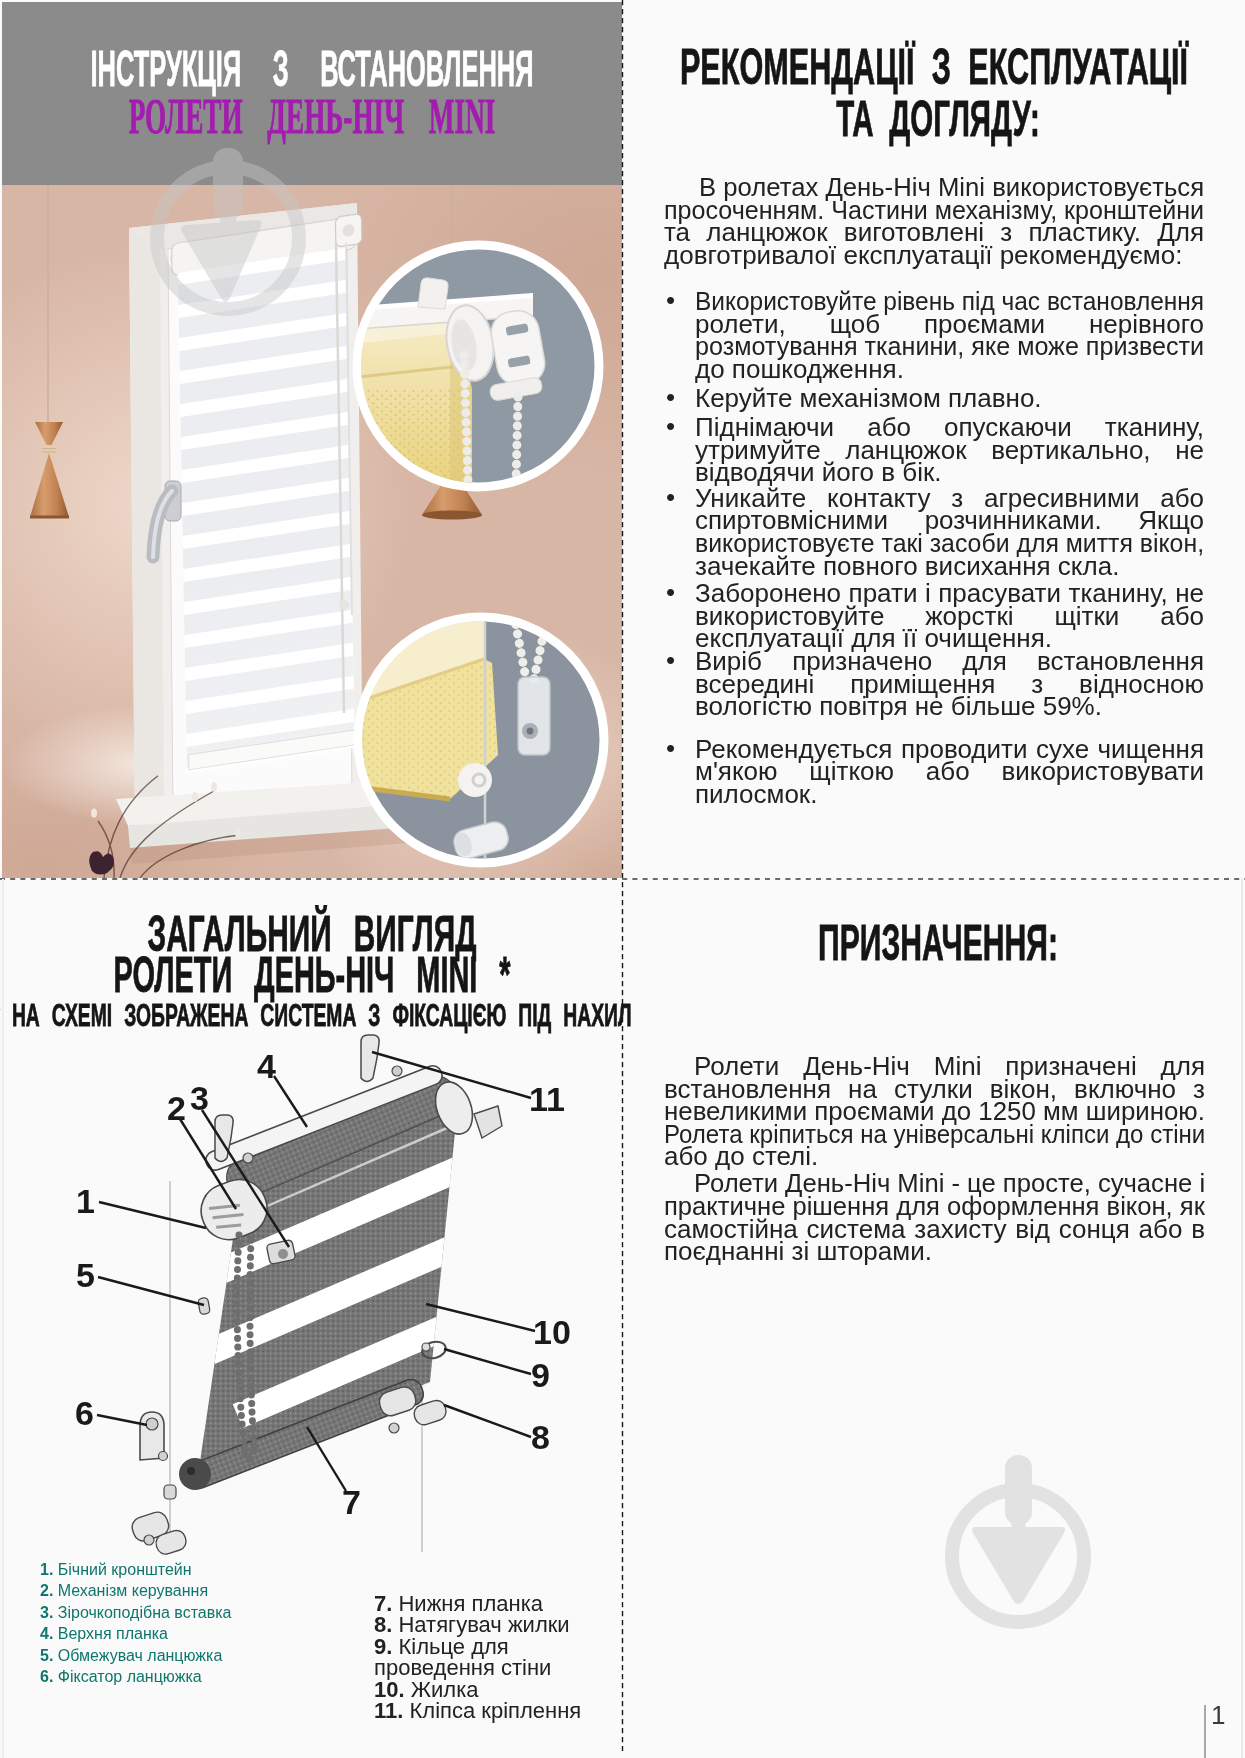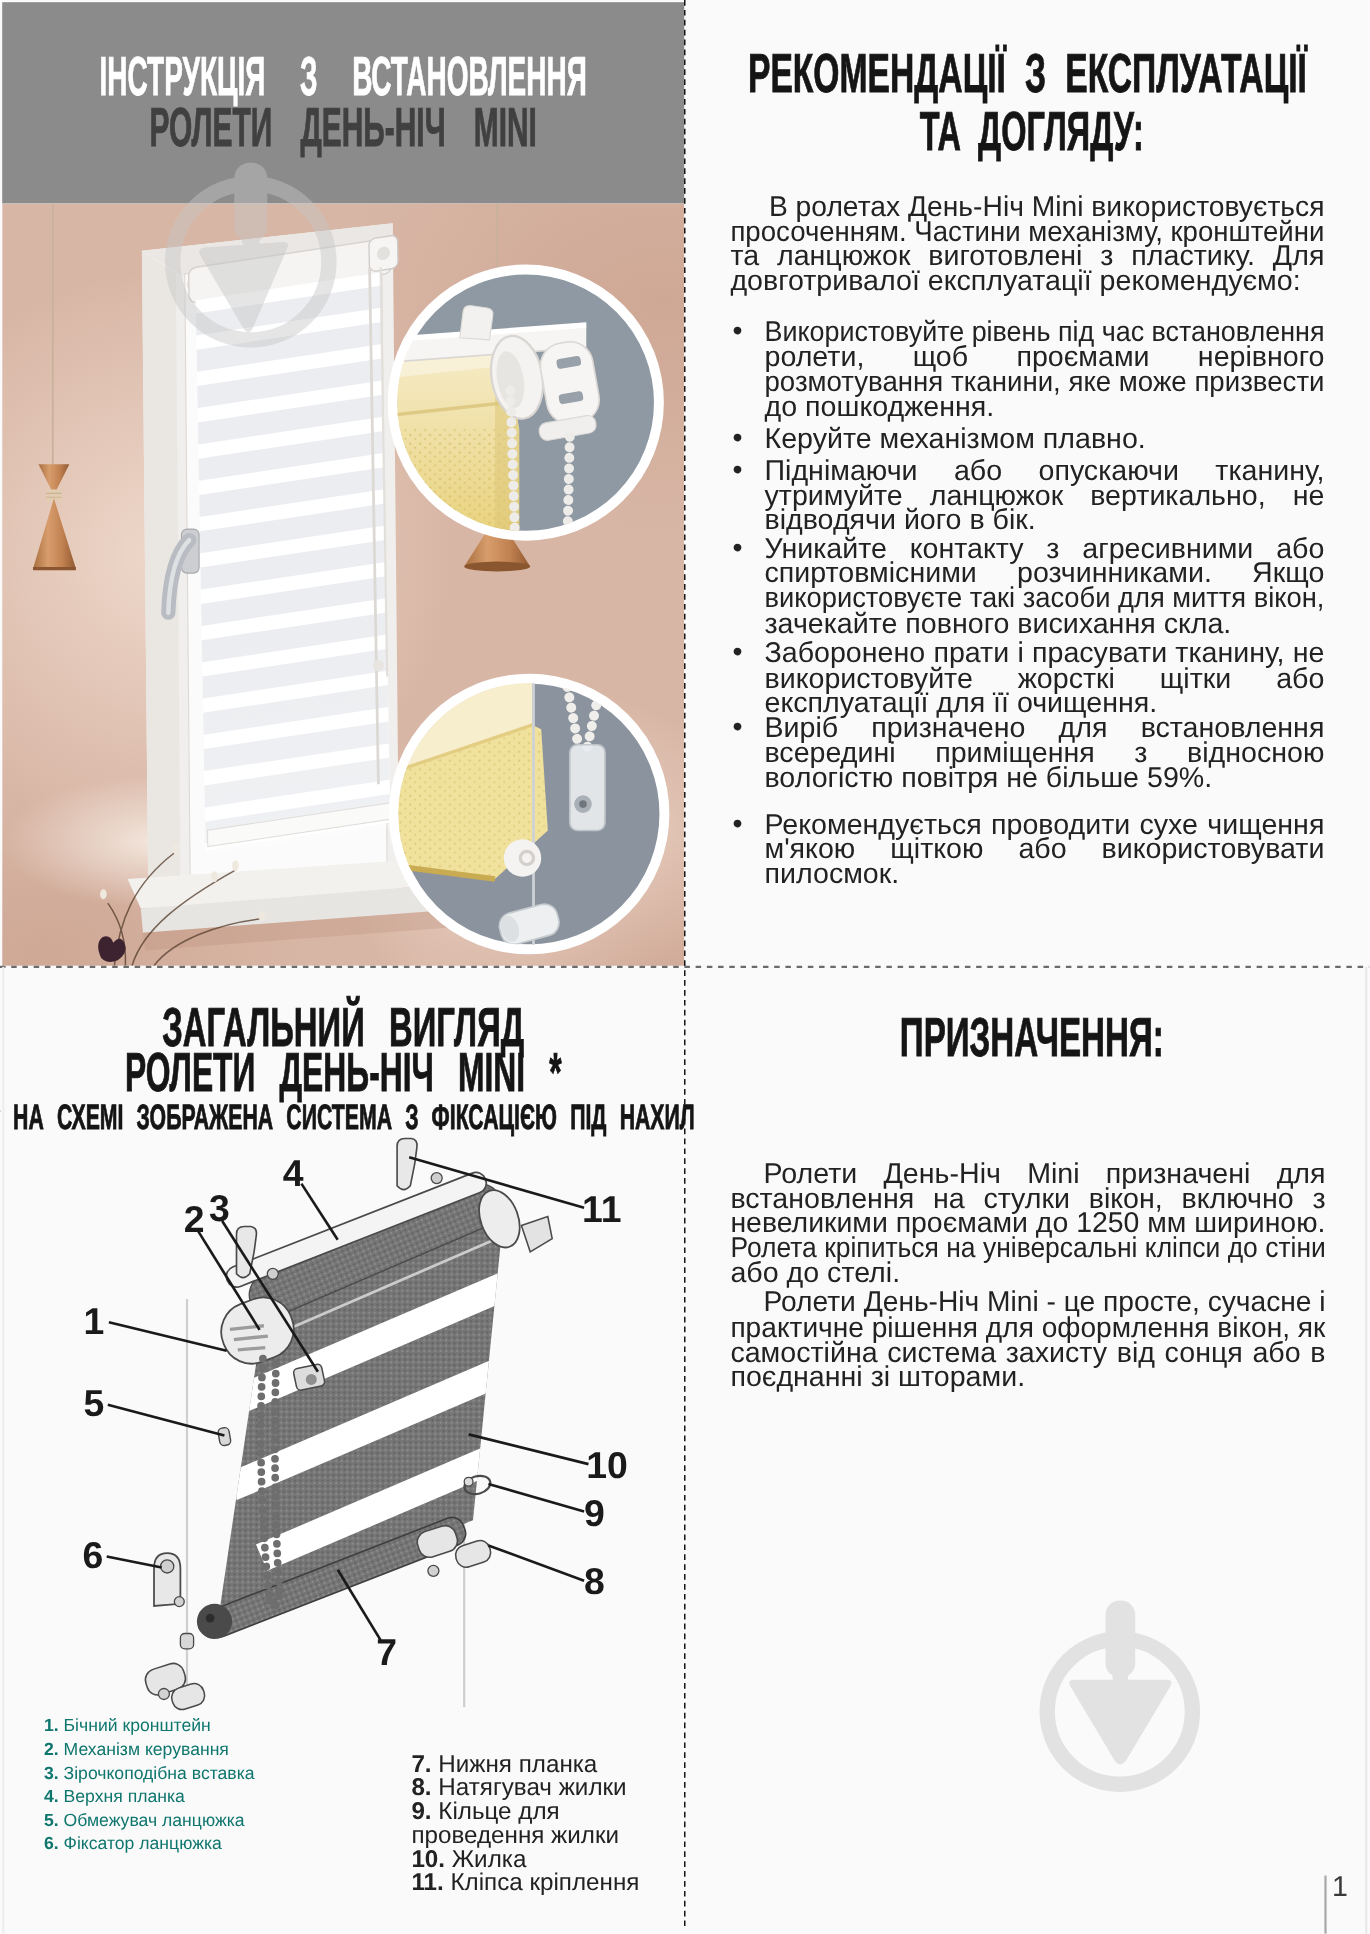--- a/index.html
+++ b/index.html
@@ -18,21 +18,21 @@
 </style>
 </head>
 <body>
 
 <div class="abs" style="left:2px;top:2px;width:620px;height:183px;background:#8b8b8b;"></div>
 
 <div class="abs" style="left:2px;top:44px;width:620px;height:50px;font-weight:bold;color:#fff;font-size:50px;line-height:50px;">
   <span class="cond" style="transform:translateX(-50%) scaleX(0.509);word-spacing:0.96em;">ІНСТРУКЦІЯ З ВСТАНОВЛЕННЯ</span>
 </div>
 
-<div class="abs" style="left:2px;top:91px;width:620px;height:50px;font-weight:bold;color:#404040;font-size:50px;line-height:50px;">
+<div class="abs" style="left:2px;top:91px;width:620px;height:50px;font-weight:bold;color:#a21caf;font-size:50px;line-height:50px;font-family:Liberation Serif, serif;">
   <span class="cond" style="transform:translateX(-50%) scaleX(0.544);word-spacing:0.66em;">РОЛЕТИ ДЕНЬ-НІЧ MINI</span>
 </div>
 
 <svg class="abs" style="left:2px;top:185px;" width="620" height="693" viewBox="0 0 620 693">
   <defs>
     <radialGradient id="wl1" cx="50%" cy="50%" r="50%">
       <stop offset="0%" stop-color="#eed8ca"></stop>
         <stop offset="100%" stop-color="#eed8ca" stop-opacity="0"></stop>
     </radialGradient>
     <radialGradient id="wl2" cx="50%" cy="50%" r="50%">
@@ -420,21 +420,21 @@
   <div><b>2.</b> Механізм керування</div>
   <div><b>3.</b> Зірочкоподібна вставка</div>
   <div><b>4.</b> Верхня планка</div>
   <div><b>5.</b> Обмежувач ланцюжка</div>
   <div><b>6.</b> Фіксатор ланцюжка</div>
 </div>
 <div class="abs" style="left:374px;top:1559px;width:250px;font-size:22px;line-height:21.4px;color:#222;margin-top:34px;">
   <div><b>7.</b> Нижня планка</div>
   <div><b>8.</b> Натягувач жилки</div>
   <div><b>9.</b> Кільце для</div>
-  <div>проведення жилки</div>
+  <div>проведення стіни</div>
   <div><b>10.</b> Жилка</div>
   <div><b>11.</b> Кліпса кріплення</div>
 </div>
 
 <div class="abs hdl" style="left:630px;top:918px;width:615px;height:50px;font-size:50px;line-height:50px;">
   <span class="cond" style="transform:translateX(-50%) scaleX(0.6025);">ПРИЗНАЧЕННЯ:</span>
 </div>
 
 <div class="abs body-txt" style="left:664px;top:1055px;width:541px;">
   <div class="jl" style="text-indent:30px;">Ролети День-Ніч Mini призначені для</div>

